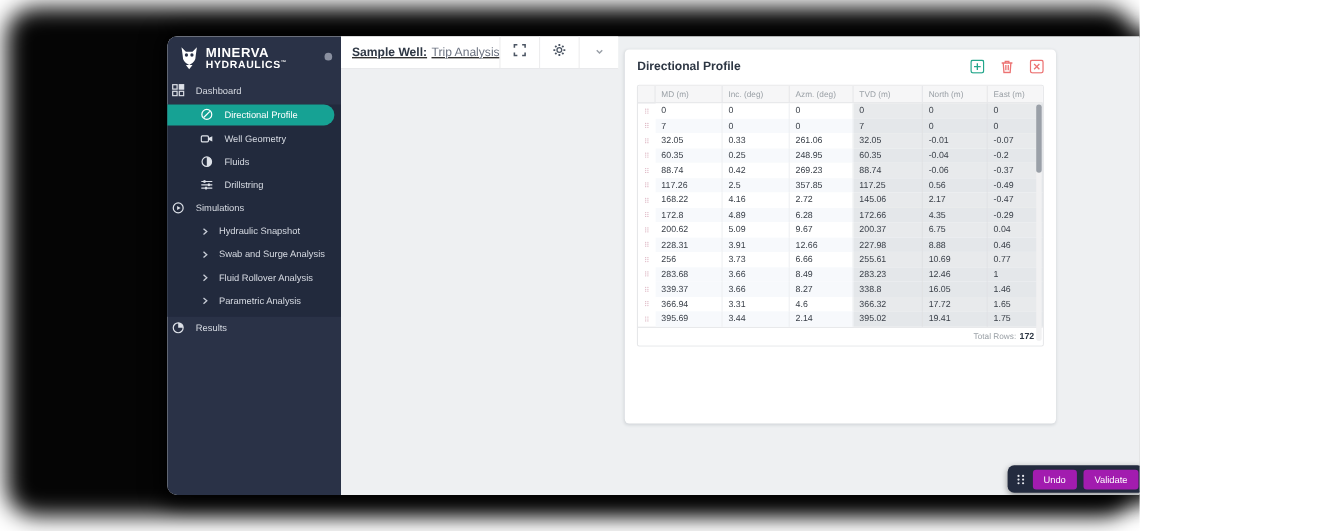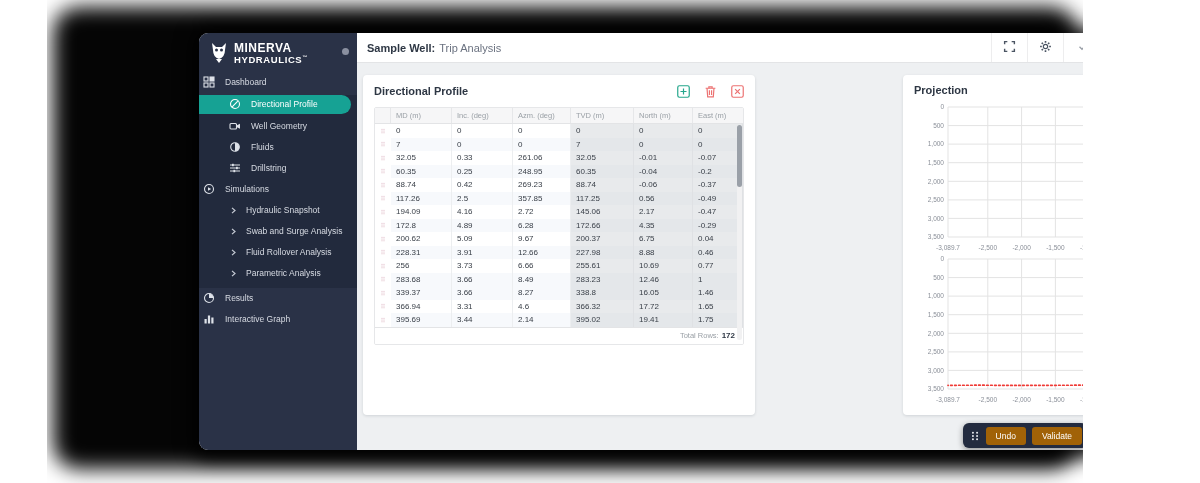--- a/index.html
+++ b/index.html
@@ -1,17 +1,17 @@
 <!DOCTYPE html>
 <html><head>
 <meta charset="utf-8">
 <style>
   * { box-sizing: border-box; margin: 0; padding: 0; }
   html,body { background:#ffffff; font-family:"Liberation Sans", sans-serif; }
-  #stage { position:relative; width:1036px; height:483px; overflow:hidden; background:#fff;margin-left:47px; }
+  #stage { position:relative; width:1036px; height:483px; overflow:hidden; background:#fff; }
   #shadow-blob { position:absolute; left:6px; top:7px; right:6px; bottom:14px;
     background:#050505; border-radius:26px; filter:blur(10px); }
   #app-card { position:absolute; left:152px; top:33px; width:900px; height:417px;
     background:#eef0f2; border-radius:9px; overflow:hidden; display:flex;
     box-shadow:0 2px 18px 6px rgba(0,0,0,0.9); }
 
   
   #sidebar { width:158px; min-width:158px; background:#2a3247; color:#d7dbe3; position:relative; }
   .logo-row { display:flex; align-items:flex-start; padding:9px 8px 7px 10px; }
   .logo-owl { width:20px; height:22px; margin-right:5px; flex:none; }
@@ -26,21 +26,21 @@
   .nav-item .lbl { white-space:nowrap; }
   .nav-group { background:#222a3d; padding-bottom:4px; margin-top:2px; }
   .nav-item.lvl2 { padding-left:30px; }
   .nav-item .chev-end { margin-left:auto; margin-right:10px; width:10px; height:10px; color:#aeb4c0; }
   .nav-item.active-pill { background:#16a294; color:#fff; height:19px; margin:2px 6px 2px 0;
     border-radius:0 10px 10px 0; padding-left:30px; }
   .nav-item.active-pill .ic { color:#fff; }
   .chev-ic { width:9px; height:9px; margin-right:8px; color:#c7ccd6; flex:none; }
 
   
-  #main { flex:1; display:flex; flex-direction:column; position:relative; }
+  #main { flex:1; display:flex; position:relative;text-decoration:underline; }
   #topbar { height:30px; background:#fff; border-bottom:1px solid #e3e4e6; display:flex; align-items:center; padding-left:10px; flex:none; }
   #topbar .t-bold { font-size:11px; font-weight:bold; color:#2e3744; }
   #topbar .t-rest { font-size:11px; color:#6b7280; margin-left:4px; }
   .topbar-actions { margin-left:auto; display:flex; align-items:stretch; height:100%; }
   .tb-btn { width:36px; display:flex; align-items:center; justify-content:center; color:#4b5563;
     border-left:1px solid #ededee; cursor:pointer; }
   .tb-btn svg { width:13px; height:13px; }
   .tb-btn.small svg { width:10px; height:10px; color:#9aa0a8; }
 
   #content { flex:1; position:relative; }
@@ -75,21 +75,21 @@
 
   
   #charts { margin-top:6px; }
   .chart-box svg { display:block; }
   .tick { font-size:6.5px; fill:#8a8f98; font-family:"Liberation Sans", sans-serif; }
 
   
   #float-bar { position:absolute; right:12px; bottom:2px; height:25px; background:#232b3f; border-radius:6px;
     display:flex; align-items:center; padding:0 5px 0 7px; gap:6px; box-shadow:0 2px 6px rgba(0,0,0,.4); }
   #float-bar .drag { width:10px; height:14px; color:#e8eaf0; cursor:grab; }
-  .fbtn { background:#a16207; color:#fff; font-size:8.5px; border:none; border-radius:3px;
+  .fbtn { background:#a21caf; color:#fff; font-size:8.5px; border:none; border-radius:3px;
     height:18px; padding:0 10px; cursor:pointer; font-family:"Liberation Sans", sans-serif; }
 </style>
 </head>
 <body>
 
 <div id="stage">
   <div id="shadow-blob"></div>
   <div id="app-card">
 
     <div id="sidebar">
@@ -181,28 +181,20 @@
               <span class="lbl">Parametric Analysis</span>
             </div>
           </div>
           <div class="nav-item">
             <span class="ic"><svg viewBox="0 0 12 12" width="100%" height="100%" fill="none" stroke="currentColor" stroke-width="1.1">
                 <circle cx="6" cy="6" r="4.5"></circle>
                 <path d="M6 6 L6 1.5 A4.5 4.5 0 0 1 10.5 6 Z" fill="currentColor" stroke="none"></path>
               </svg></span>
             <span class="lbl">Results</span>
           </div>
-          <div class="nav-item">
-            <span class="ic"><svg viewBox="0 0 12 12" width="100%" height="100%" fill="none" stroke="currentColor" stroke-width="1.1">
-                <rect x="1.5" y="6" width="2.2" height="4.5" fill="currentColor" stroke="none"></rect>
-                <rect x="4.9" y="2.5" width="2.2" height="8" fill="currentColor" stroke="none"></rect>
-                <rect x="8.3" y="4.5" width="2.2" height="6" fill="currentColor" stroke="none"></rect>
-              </svg></span>
-            <span class="lbl">Interactive Graph</span>
-          </div>
         </div>
     </div>
 
     <div id="main">
       <div id="topbar">
         <span class="t-bold">Sample Well:</span>
         <span class="t-rest">Trip Analysis</span>
         <div class="topbar-actions">
           <div class="tb-btn">
               <span><svg viewBox="0 0 12 12" width="100%" height="100%" fill="none" stroke="currentColor" stroke-width="1.1">
@@ -394,21 +386,21 @@
                       <g fill="currentColor" stroke="none">
                         <circle cx="4" cy="2.5" r="1.1"></circle>
                         <circle cx="8" cy="2.5" r="1.1"></circle>
                         <circle cx="4" cy="6" r="1.1"></circle>
                         <circle cx="8" cy="6" r="1.1"></circle>
                         <circle cx="4" cy="9.5" r="1.1"></circle>
                         <circle cx="8" cy="9.5" r="1.1"></circle>
                       </g>
                     </svg>
                   </div>
-                  <div class="dc ed">194.09</div>
+                  <div class="dc ed">168.22</div>
                   <div class="dc ed">4.16</div>
                   <div class="dc ed">2.72</div>
                   <div class="dc ro">145.06</div>
                   <div class="dc ro">2.17</div>
                   <div class="dc ro">-0.47</div>
                 </div>
                 <div class="t-row odd">
                   <div class="hcell">
                     <svg viewBox="0 0 12 12" width="100%" height="100%" fill="none" stroke="currentColor" stroke-width="1.1">
                       <g fill="currentColor" stroke="none">

